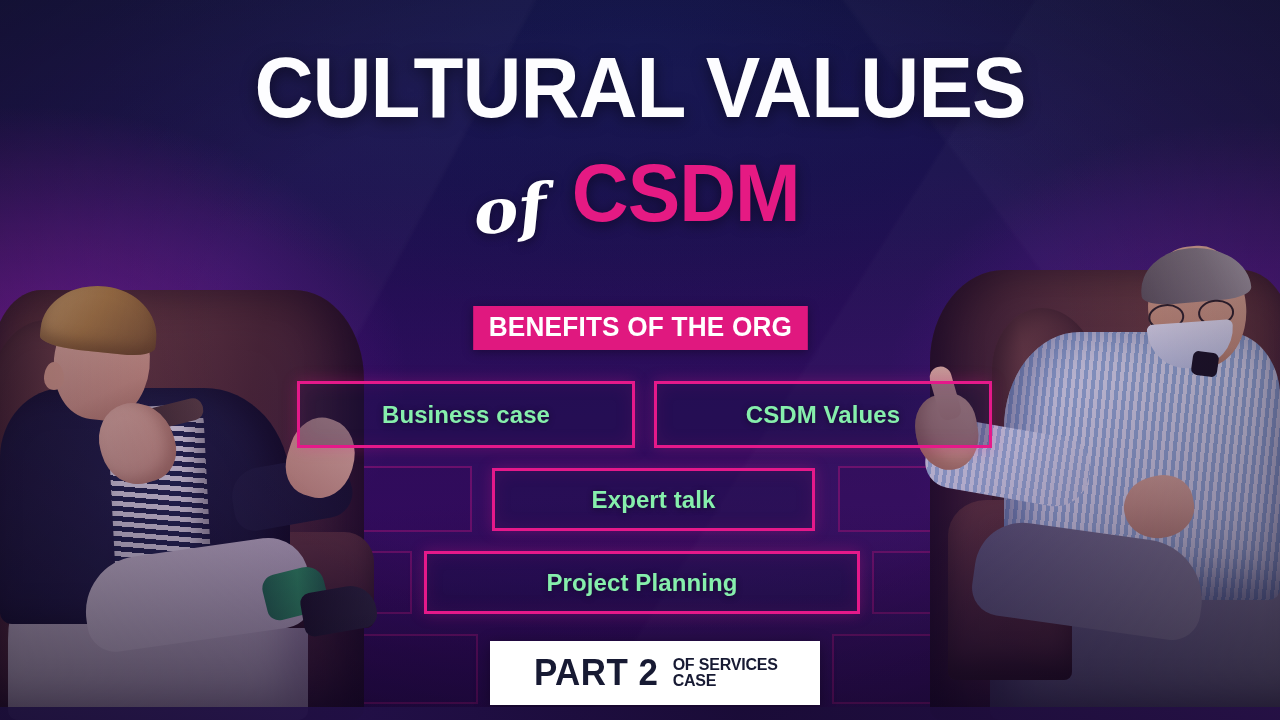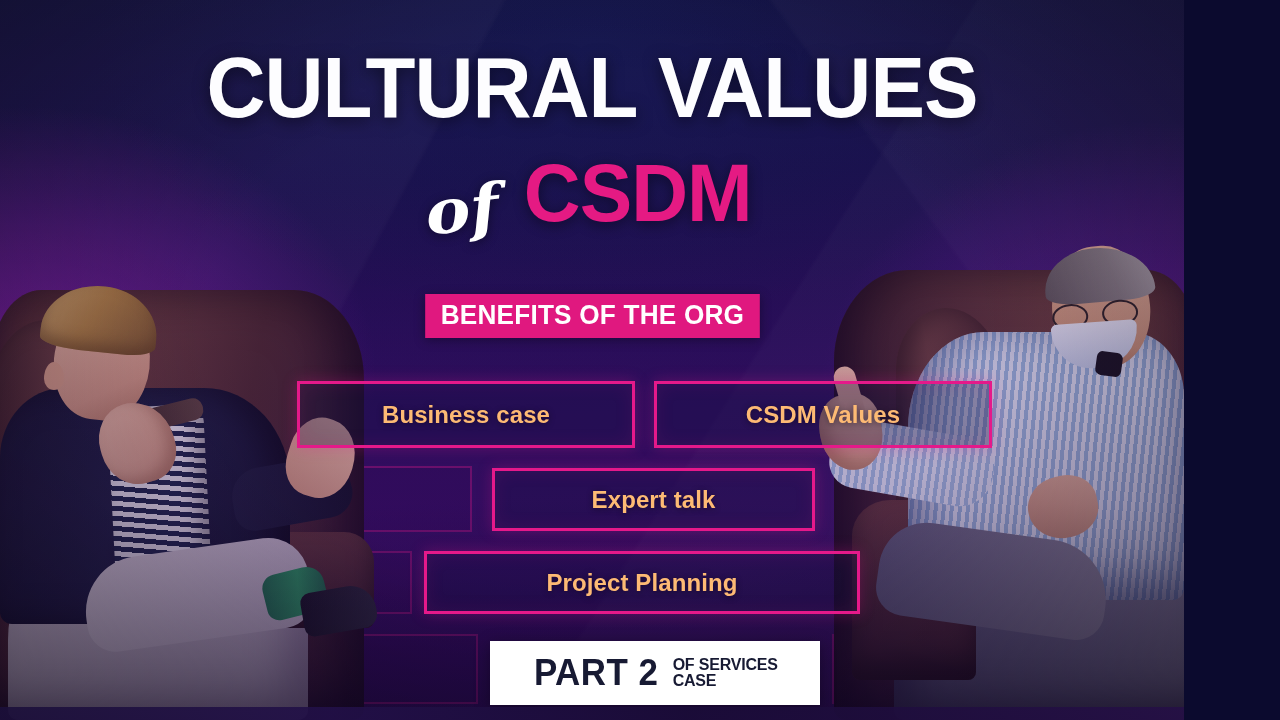--- a/index.html
+++ b/index.html
@@ -1,20 +1,20 @@
 <!DOCTYPE html>
 <html><head>
 <meta charset="utf-8">
 <style>
   * { margin:0; padding:0; box-sizing:border-box; }
   html,body { width:1280px; height:720px; overflow:hidden; background:#0b0a2e; }
 
   .stage{
     position:relative;
-    width:1184px; height:720px;
+    width:1280px; height:720px;
     overflow:hidden;
     font-family:"Liberation Sans", sans-serif;
   }
 
   
   .bg-base{
     position:absolute; inset:0;
     background:
       radial-gradient(ellipse 60% 55% at 50% 6%,   #101a4e 0%, rgba(16,26,78,0) 70%),
       radial-gradient(ellipse 48% 60% at 2% 52%,   #7d1b9e 0%, rgba(125,27,158,0) 62%),
@@ -267,38 +267,38 @@
     color:#e51a83; letter-spacing:-1px;
     transform:scaleX(.96);
     text-shadow:0 3px 14px rgba(0,0,0,.45);
   }
 
   .banner{
     position:absolute; left:0; width:100%;
     display:flex; justify-content:center;
   }
   .banner-1{ top:271px; }
-  .banner-2{ top:294px; }
+  .banner-2{ top:306px; }
   .banner span{
     background:#e0187f;
     color:#ffffff;
     font-size:27px; font-weight:800;
     letter-spacing:.2px;
     padding:6px 16px 7px;
     transform:scaleX(.97);
     white-space:nowrap;
     box-shadow:0 2px 10px rgba(0,0,0,.35);
   }
 
   .cardbox{
     position:absolute;
     border:3px solid #e5198a;
     background:rgba(18,16,62,.30);
     display:flex; align-items:center; justify-content:center;
-    color:#fdba74;
+    color:#86efac;
     font-size:24px; font-weight:800;
     letter-spacing:.1px;
     text-shadow:0 1px 6px rgba(0,0,0,.45);
     box-shadow:0 0 14px rgba(229,25,138,.28), inset 0 0 18px rgba(229,25,138,.10);
   }
   .box-business{ left:297px; top:381px; width:338px; height:67px; }
   .box-values  { left:654px; top:381px; width:338px; height:67px; }
   .box-expert  { left:492px; top:468px; width:323px; height:63px; }
   .box-project { left:424px; top:551px; width:436px; height:63px; }
 

